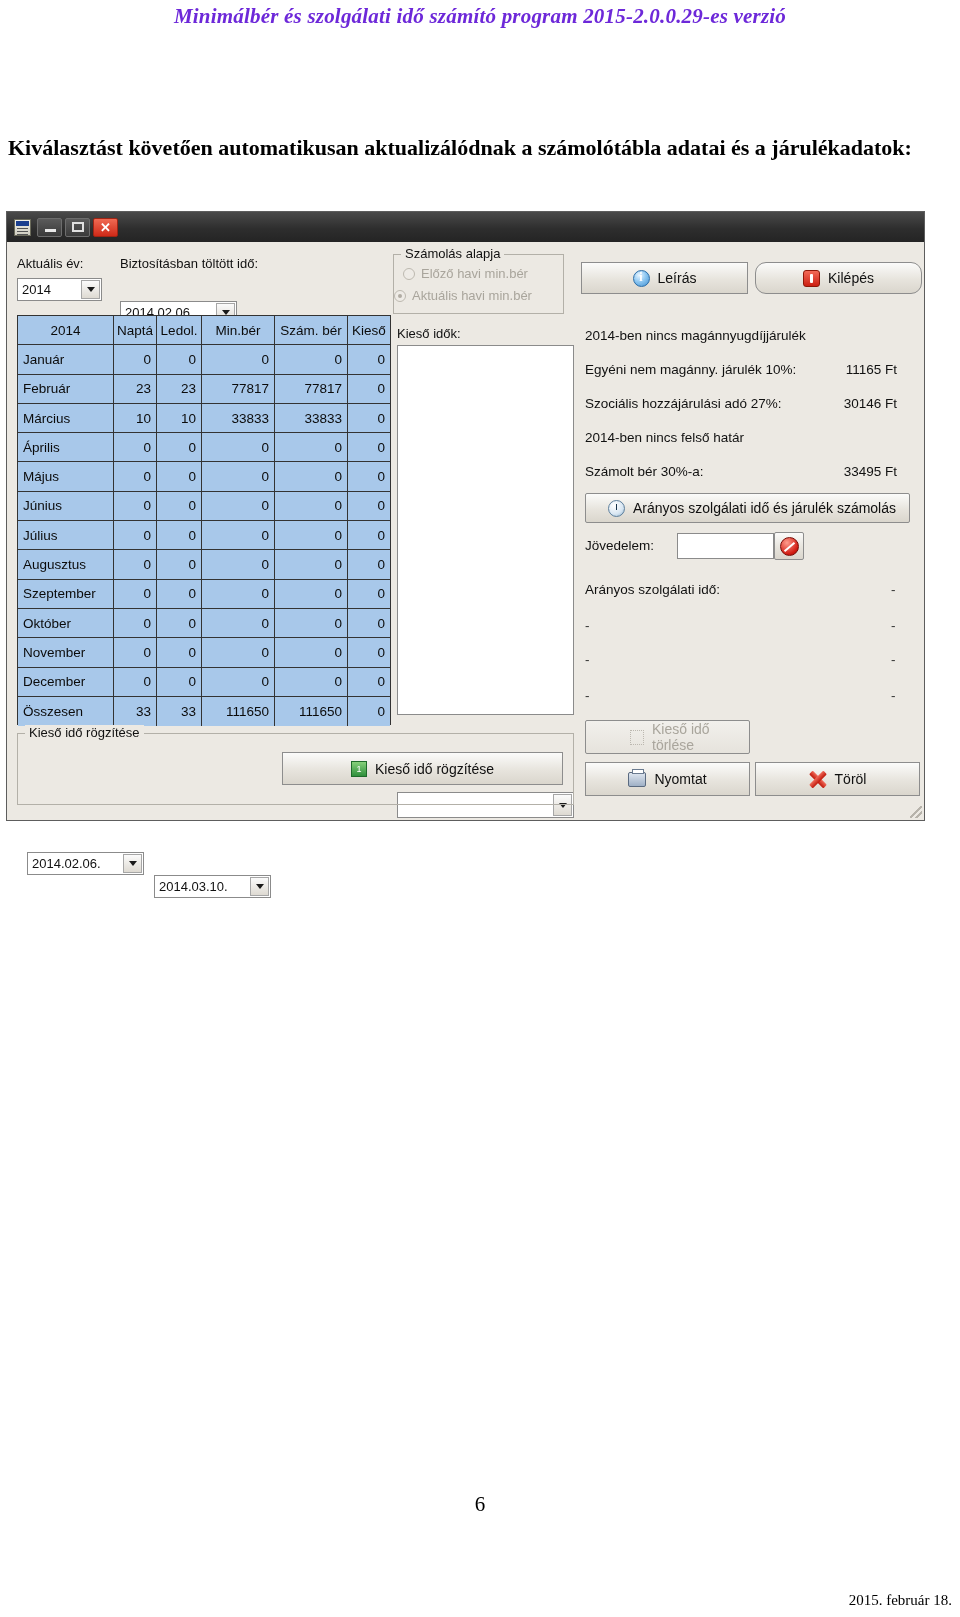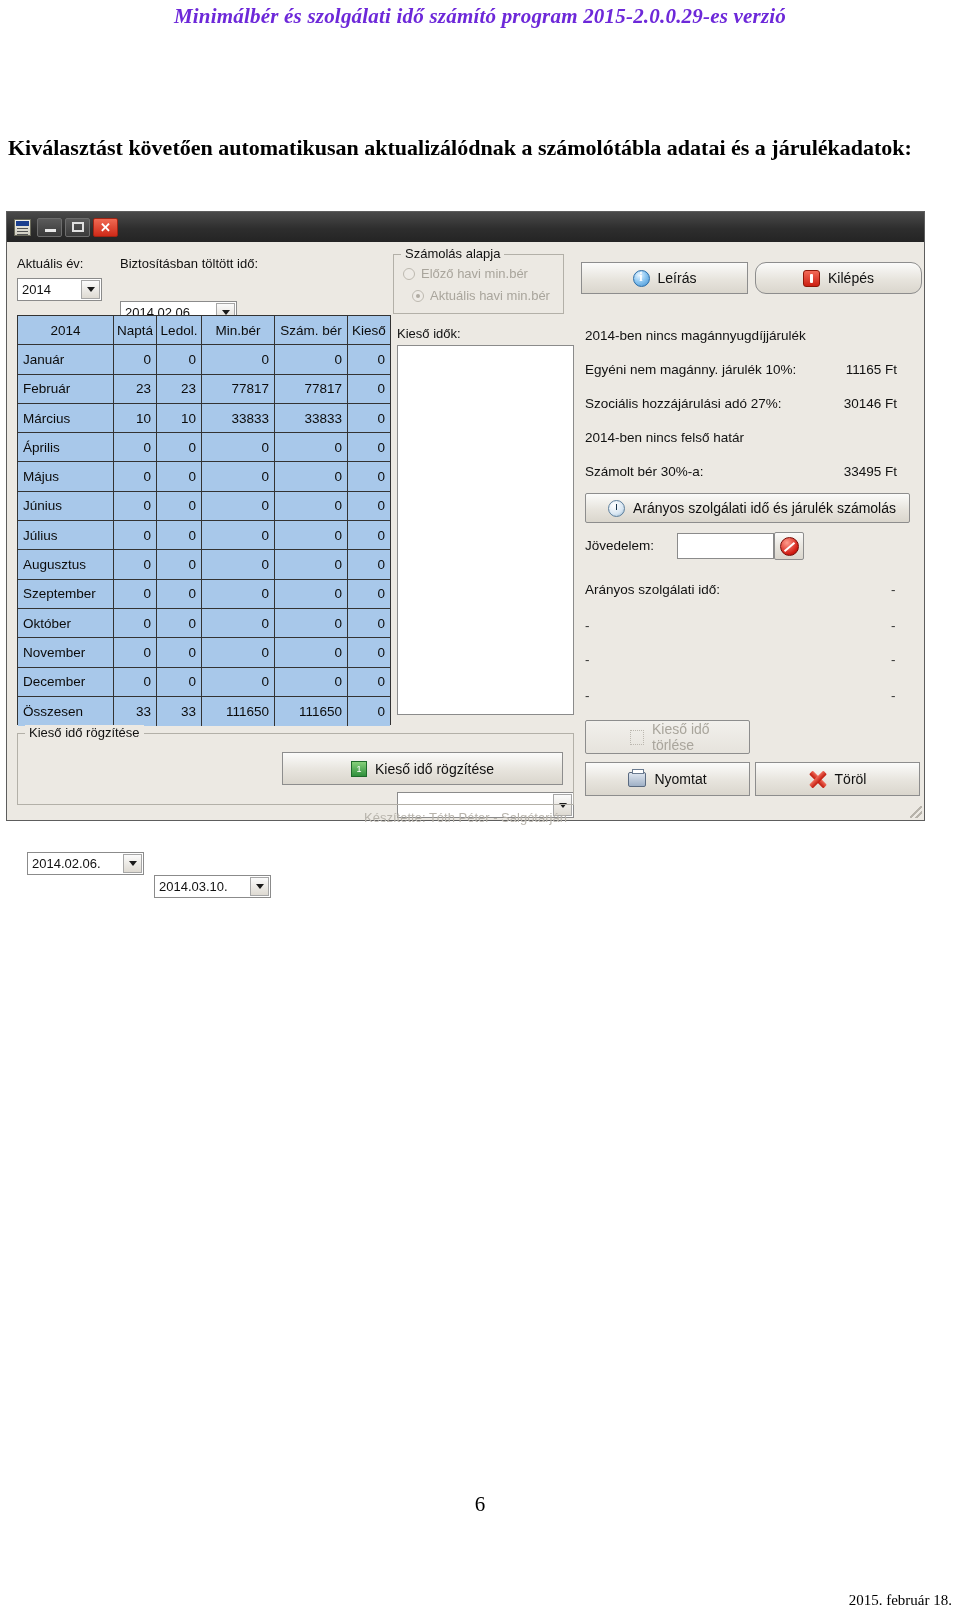--- a/index.html
+++ b/index.html
@@ -303,21 +303,21 @@
             <i></i>
           </span>
       </div>
 
       <div class="group dis" style="left:386px;top:12px;width:171px;height:60px;">
         <span class="cap">Számolás alapja</span>
         <div class="radio" style="position:absolute;left:9px;top:11px;">
           <span class="dot"></span>
           <span>Előző havi min.bér</span>
         </div>
-        <div class="radio" style="position:absolute;left:18px;top:33px;">
+        <div class="radio" style="position:absolute;left:0;top:33px;">
           <span class="dot on"></span>
           <span>Aktuális havi min.bér</span>
         </div>
       </div>
 
       <div class="btn" style="left:574px;top:20px;width:167px;height:32px;">
         <span class="ico ico-info"></span>
         <span>Leírás</span>
       </div>
       <div class="btn" style="left:748px;top:20px;width:167px;height:32px;border-radius:11px;">
@@ -512,21 +512,20 @@
 
       <div class="btn" style="left:578px;top:520px;width:165px;height:34px;">
         <span class="ico ico-print"></span>
         <span>Nyomtat</span>
       </div>
       <div class="btn" style="left:748px;top:520px;width:165px;height:34px;">
         <span class="ico ico-x"></span>
         <span>Töröl</span>
       </div>
 
-      <div class="credits" style="top:568px;">Készítette: Tóth Péter - Salgótarján</div>
       <div class="resize-grip"></div>
     </div>
   </div>
 
   <div class="foot-pageno">6</div>
   <div class="foot-date">2015. február 18.</div>
 
 </div>
 
 </body></html>

